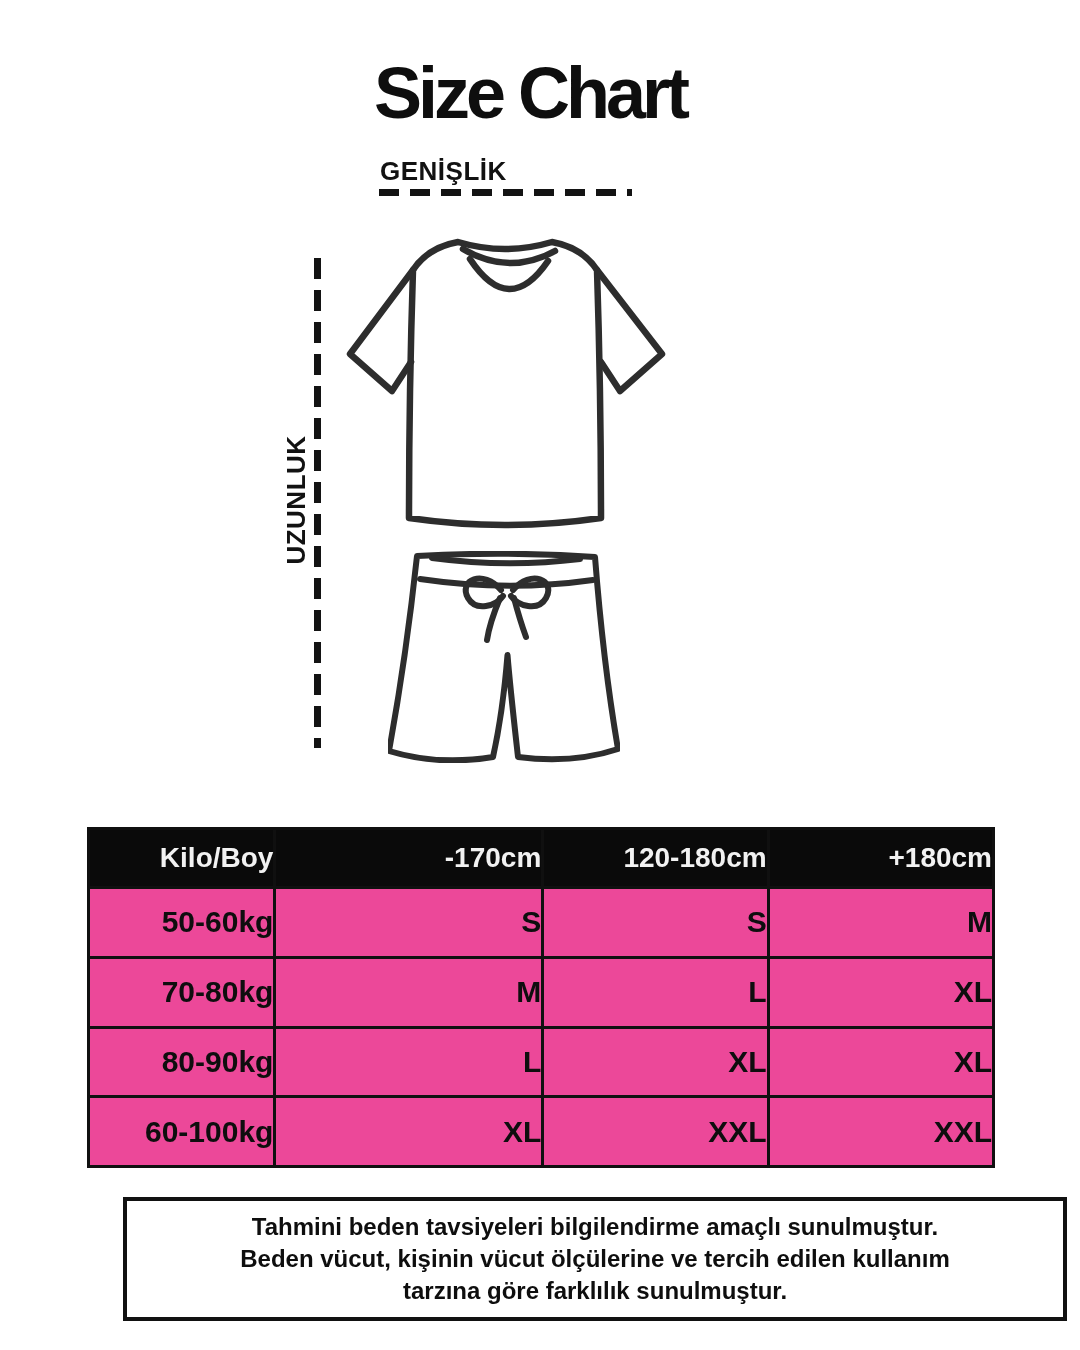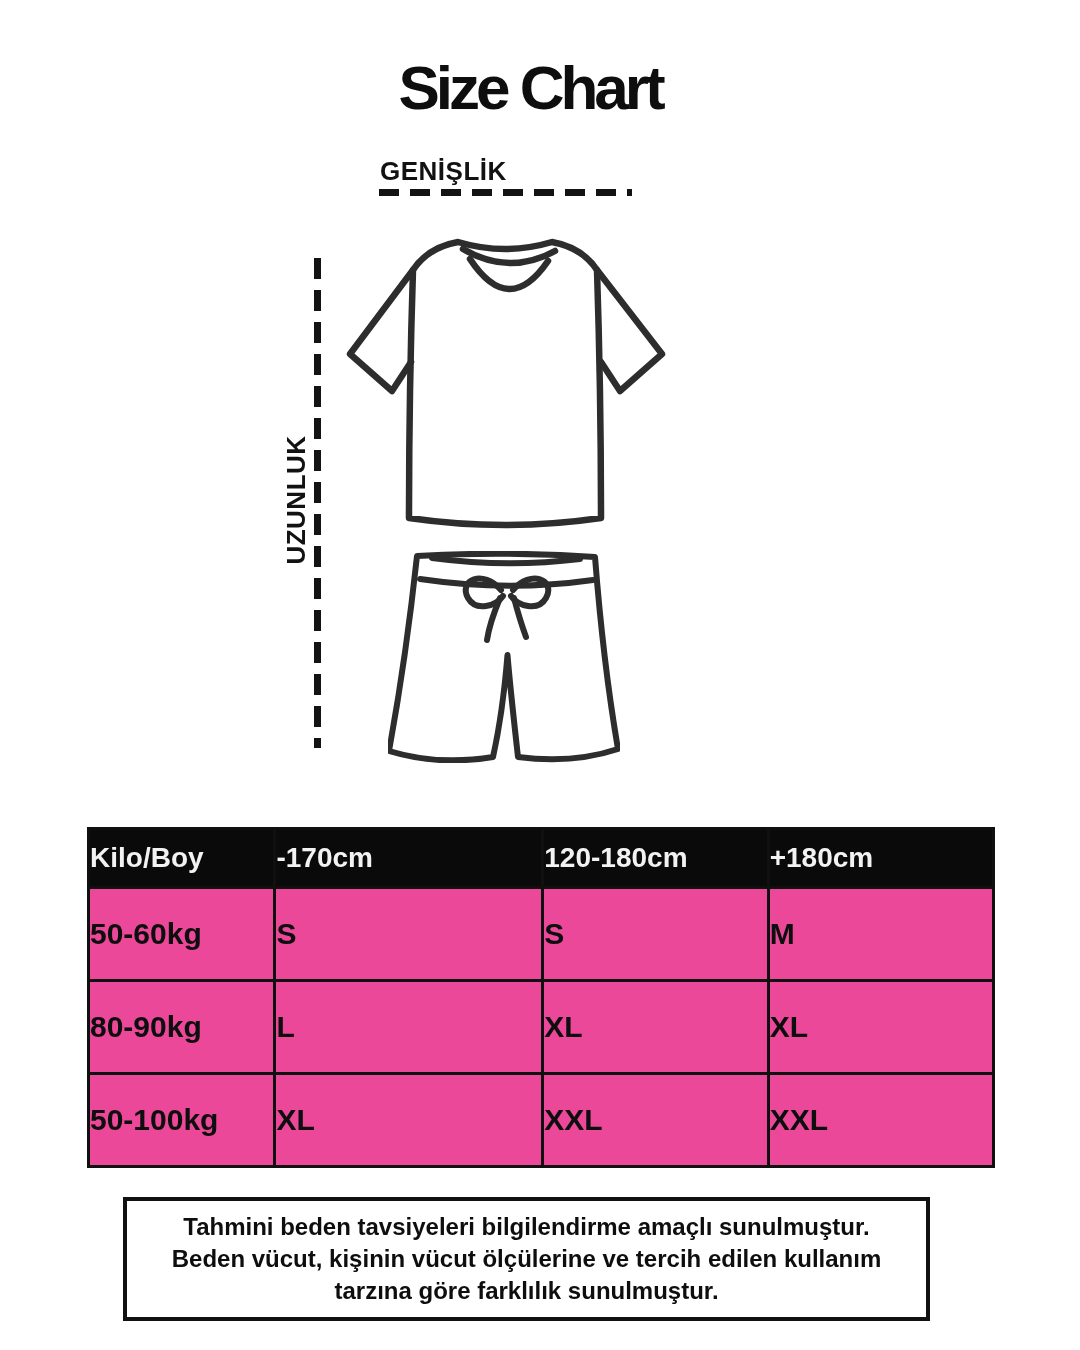--- a/index.html
+++ b/index.html
@@ -8,21 +8,21 @@
     width:1080px;height:1350px;
     margin:0 auto;
     background:#ffffff;
     font-family:"Liberation Sans", sans-serif;
     color:#111111;
     overflow:hidden;
   }
   .page-title{
     position:absolute;top:52px;left:0;width:1060px;
     margin:0;text-align:center;
-    font-size:62px;font-weight:bold;letter-spacing:-4px;
+    font-size:72px;font-weight:bold;letter-spacing:-4px;
     color:#0e0e0e;
   }
   .genislik-label{
     position:absolute;top:156px;left:380px;width:252px;
     font-size:26px;font-weight:bold;letter-spacing:0.5px;
     color:#121212;
   }
   .h-dash{
     position:absolute;top:189px;left:379px;width:253px;height:7px;
     background:repeating-linear-gradient(90deg,#131313 0 20px,transparent 20px 31px);
@@ -42,33 +42,33 @@
   .shorts-svg{position:absolute;top:551px;left:388px;}
   .sketch{fill:none;stroke:#2d2d2d;stroke-linecap:round;stroke-linejoin:round;}
 
   table.size-table{
     position:absolute;top:827px;left:87px;
     width:908px;height:341px;
     border-collapse:collapse;table-layout:fixed;
   }
   table.size-table th, table.size-table td{
     border:3px solid #101010;
-    text-align:left;vertical-align:middle;
+    text-align:right;vertical-align:middle;
     padding:0;
   }
   table.size-table thead th{
     background:#0a0a0a;color:#f2f2f2;
     height:56px;font-size:28px;font-weight:bold;
   }
   table.size-table td{
     background:#ec4899;color:#0e0e0e;
     height:57px;font-size:30px;font-weight:bold;
   }
   .disclaimer-box{
-    position:absolute;top:1197px;left:123px;width:807px;
+    position:absolute;top:1197px;left:123px;width:944px;
     box-sizing:border-box;
     border:4px solid #111111;
     background:#ffffff;
     padding:10px 10px;
     text-align:center;
     font-size:24px;font-weight:bold;line-height:32px;
     color:#0e0e0e;
   }
 </style>
 </head>
@@ -145,27 +145,33 @@
       </tr>
     </thead>
     <tbody>
       <tr>
         <td>50-60kg</td>
         <td>S</td>
         <td>S</td>
         <td>M</td>
       </tr>
       <tr>
+        <td>70-80kg</td>
+        <td>M</td>
+        <td>L</td>
+        <td>XL</td>
+      </tr>
+      <tr>
         <td>80-90kg</td>
         <td>L</td>
         <td>XL</td>
         <td>XL</td>
       </tr>
       <tr>
-        <td>50-100kg</td>
+        <td>60-100kg</td>
         <td>XL</td>
         <td>XXL</td>
         <td>XXL</td>
       </tr>
     </tbody>
   </table>
 
   <div class="disclaimer-box">
     <div>Tahmini beden tavsiyeleri bilgilendirme amaçlı sunulmuştur.</div>
     <div>Beden vücut, kişinin vücut ölçülerine ve tercih edilen kullanım</div>

